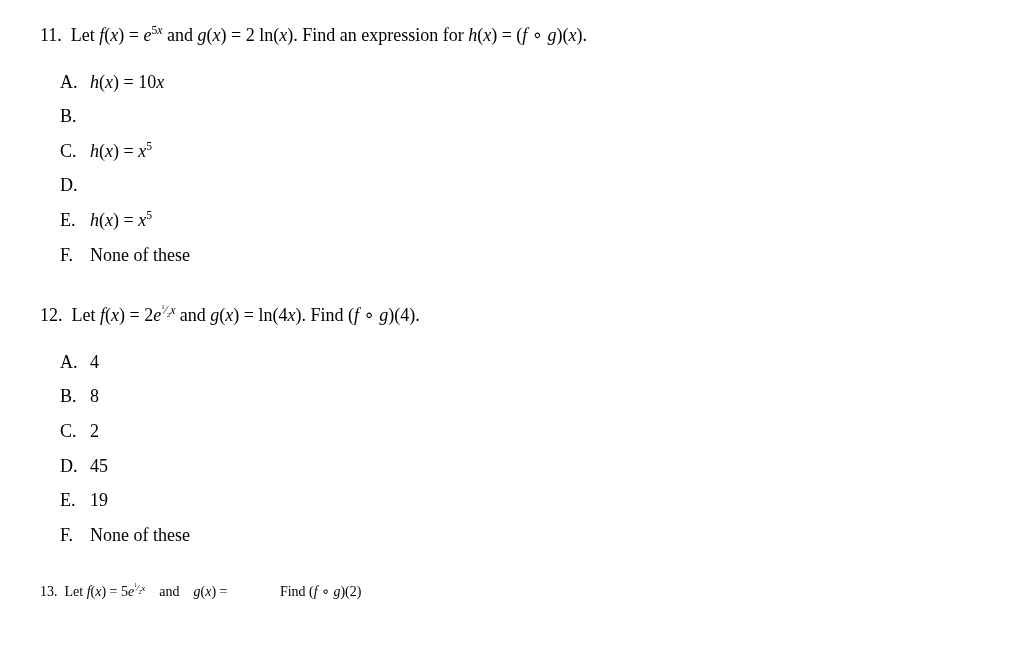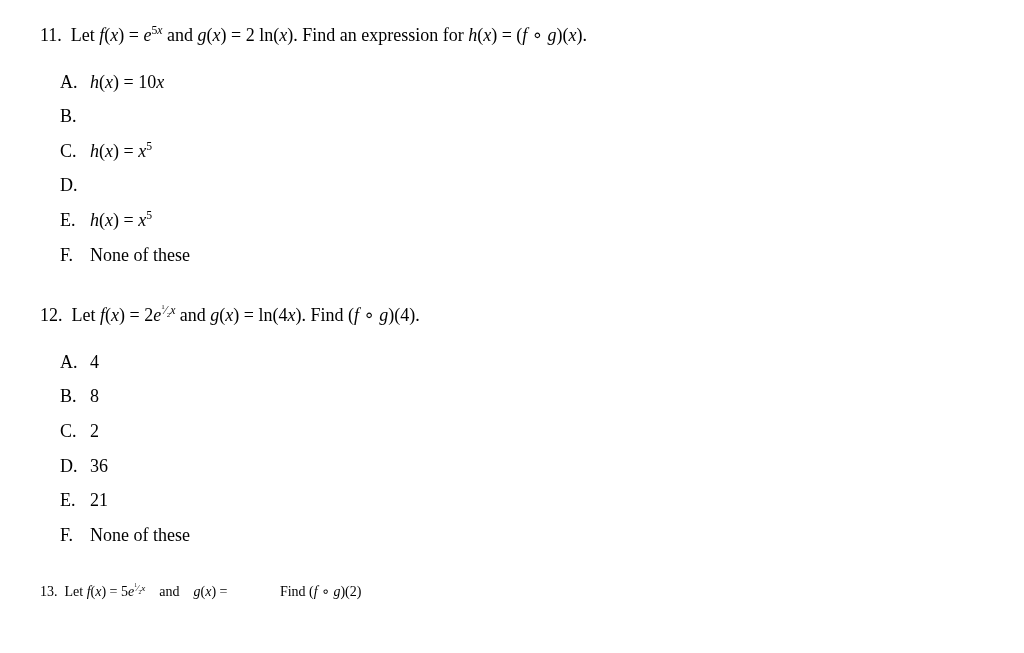--- a/index.html
+++ b/index.html
@@ -118,25 +118,25 @@
       <li class="answer-item">
         <span class="label-letter">B.</span>
         <span>8</span>
       </li>
       <li class="answer-item">
         <span class="label-letter">C.</span>
         <span>2</span>
       </li>
       <li class="answer-item">
         <span class="label-letter">D.</span>
-        <span>36</span>
+        <span>45</span>
       </li>
       <li class="answer-item">
         <span class="label-letter">E.</span>
-        <span>21</span>
+        <span>19</span>
       </li>
       <li class="answer-item">
         <span class="label-letter">F.</span>
         <span>None of these</span>
       </li>
     </ul>
   </div>
 
   <div class="partial-row">
     <span class="question-number">13.&nbsp;</span>

